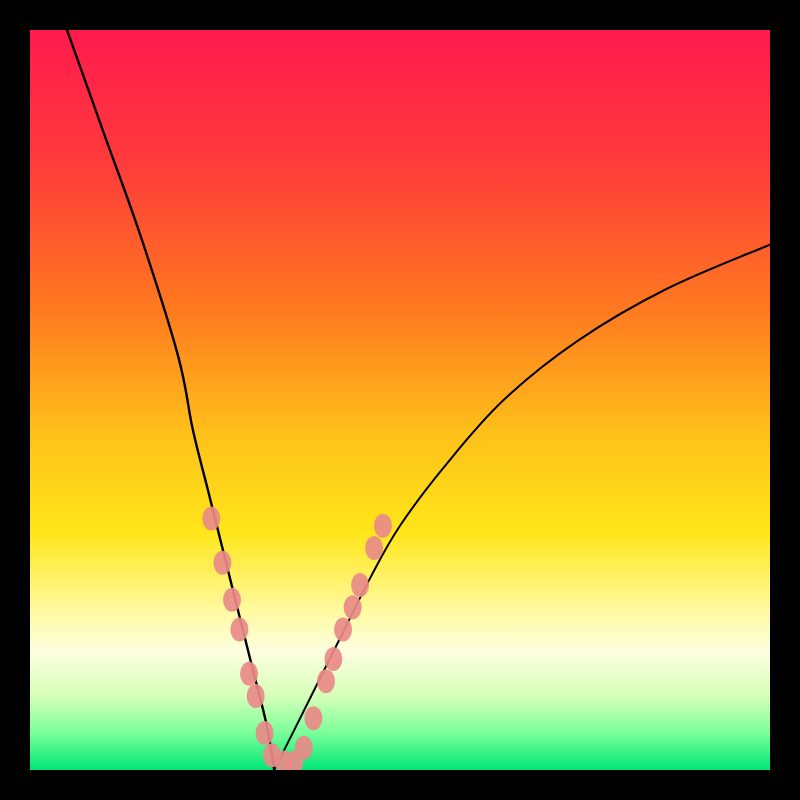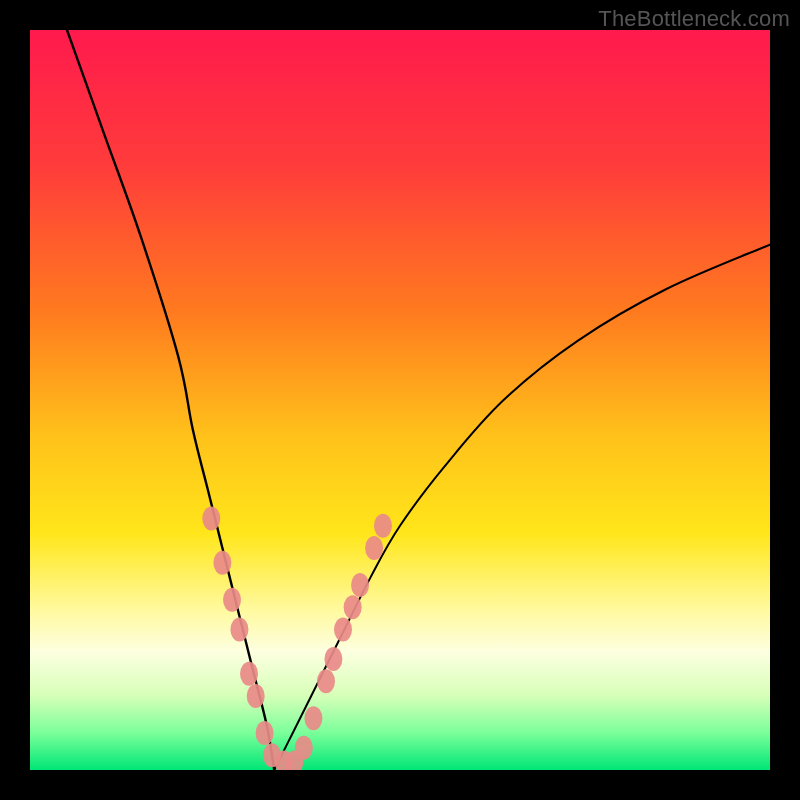--- a/index.html
+++ b/index.html
@@ -92,14 +92,13 @@
           <ellipse cx="303.4" cy="629" rx="9" ry="12" fill="#e98a88" fill-opacity="0.92"></ellipse>
           <ellipse cx="313.02" cy="599.4" rx="9" ry="12" fill="#e98a88" fill-opacity="0.92"></ellipse>
           <ellipse cx="322.64" cy="577.2" rx="9" ry="12" fill="#e98a88" fill-opacity="0.92"></ellipse>
           <ellipse cx="330.04" cy="555" rx="9" ry="12" fill="#e98a88" fill-opacity="0.92"></ellipse>
           <ellipse cx="344.1" cy="518" rx="9" ry="12" fill="#e98a88" fill-opacity="0.92"></ellipse>
           <ellipse cx="352.98" cy="495.79999999999995" rx="9" ry="12" fill="#e98a88" fill-opacity="0.92"></ellipse>
         </g>
     </svg>
   </div>
 
-  <div class="watermark">TheBottleneck.com</div>
 </div>
 
 </body></html>

